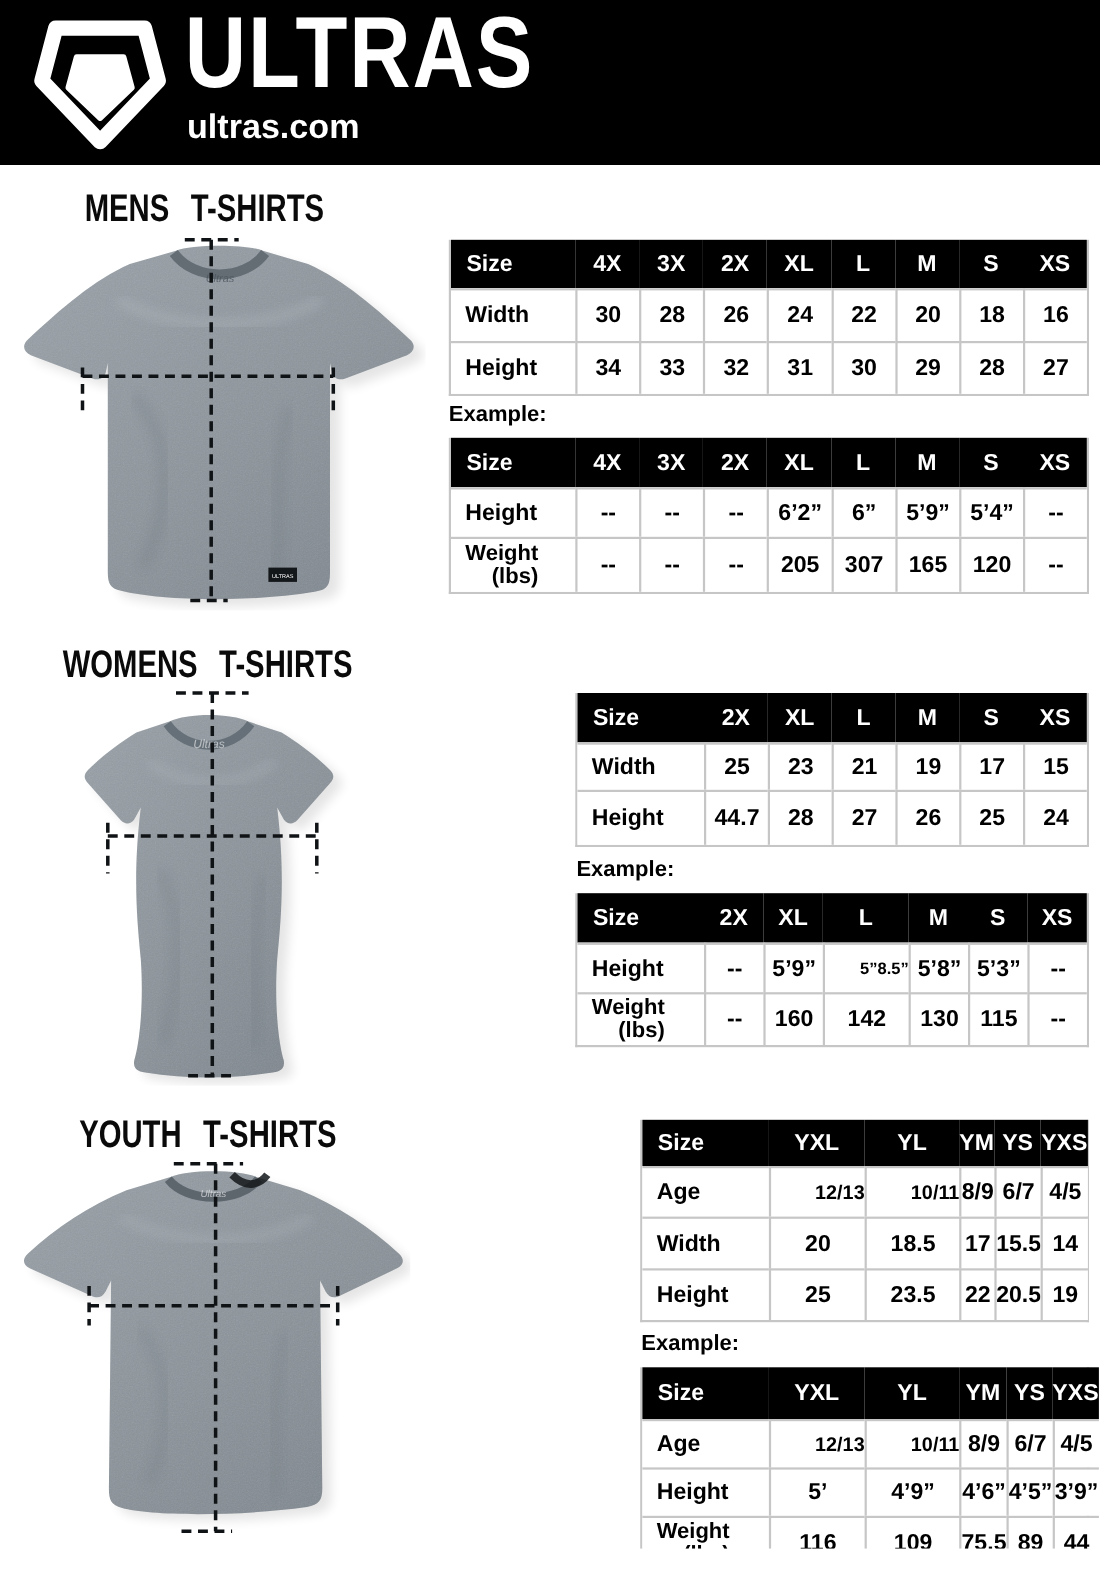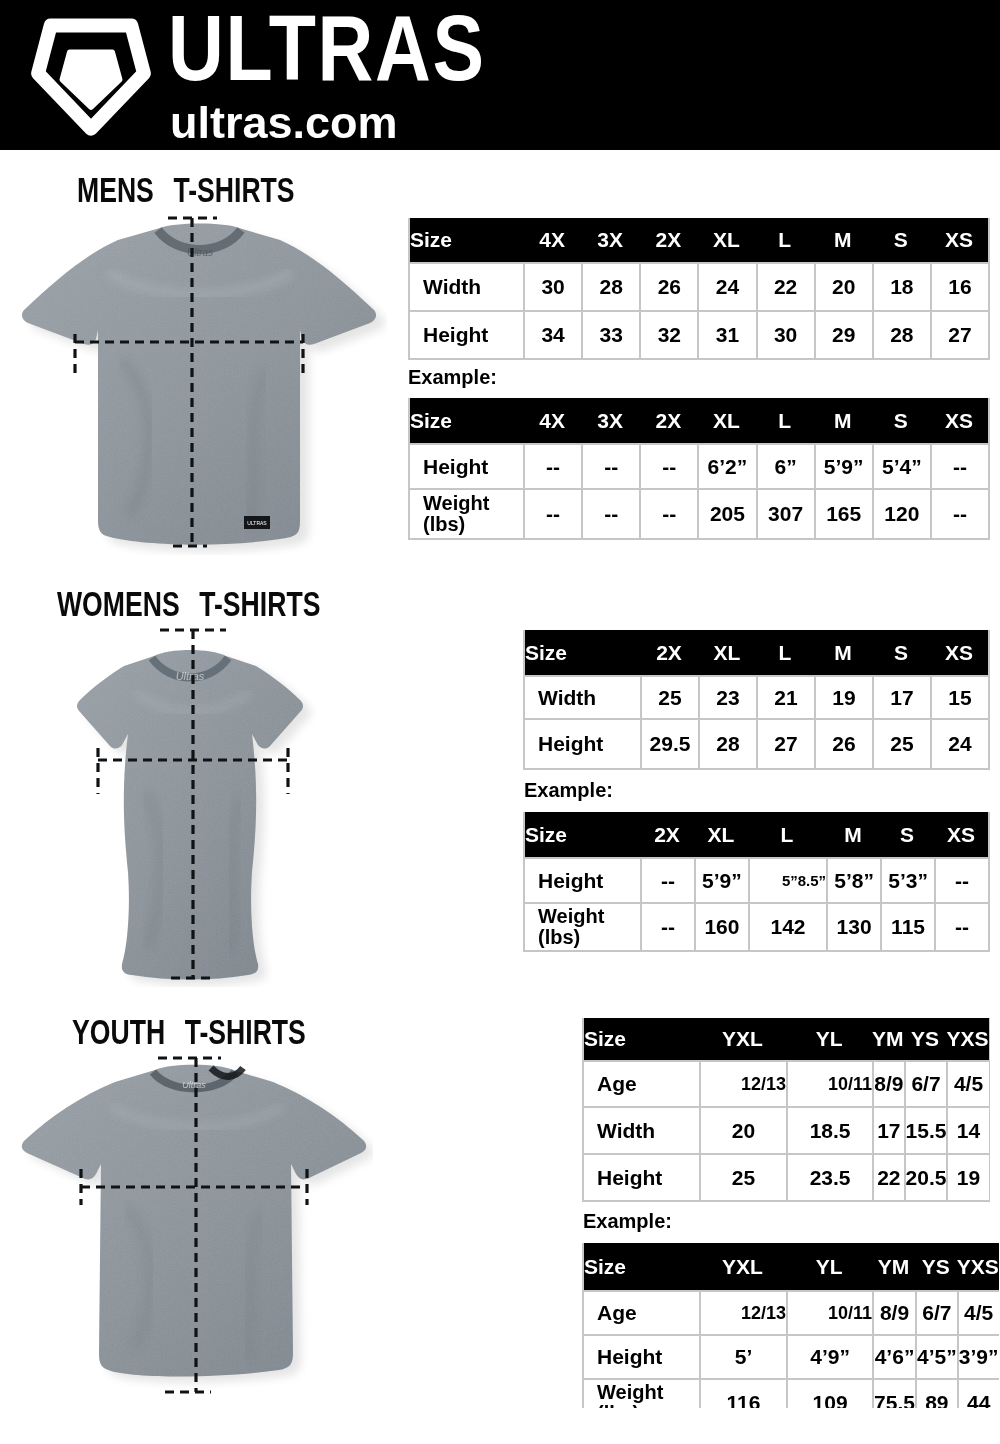--- a/index.html
+++ b/index.html
@@ -1,44 +1,44 @@
 <!DOCTYPE html>
 <html><head>
 <meta charset="utf-8">
 <style>
   html,body{margin:0;padding:0;background:#fff;}
   .page{position:relative;width:1000px;height:1408px;background:#ffffff;overflow:hidden;
-        font-family:"Liberation Sans","DejaVu Sans",sans-serif;}
+        font-family:"Liberation Sans","DejaVu Sans",sans-serif;text-align:right;}
 
   
   .topbar{position:absolute;left:0;top:0;width:1000px;height:150px;background:#000;}
   .logo{position:absolute;left:28px;top:6px;}
   .brand{position:absolute;left:168px;top:-4px;color:#fff;font-weight:bold;font-size:92px;
          line-height:104px;letter-spacing:2px;transform:scaleX(0.84);transform-origin:0 0;white-space:nowrap;}
-  .site{position:absolute;left:170px;top:97px;color:#fff;font-weight:bold;font-size:45px;white-space:nowrap;}
+  .site{position:absolute;left:170px;top:97px;color:#fff;font-weight:bold;font-size:31px;white-space:nowrap;}
 
   
   .sec-title{position:absolute;color:#0a0a0a;font-weight:bold;font-size:35px;line-height:35px;
              word-spacing:16px;letter-spacing:0;transform:scaleX(0.76);transform-origin:0 0;white-space:nowrap;}
   .example{position:absolute;color:#000;font-weight:bold;font-size:20px;}
 
   
   .table{position:absolute;display:grid;background:#fff;border:2px solid #c6c6c6;border-top:none;box-sizing:border-box;}
   .cols8{grid-template-columns:113px repeat(8,1fr);}
   .cols6{grid-template-columns:115px repeat(6,1fr);}
   .cols5{grid-template-columns:115px repeat(5,1fr);}
   .m1{left:408px;top:218px;width:582px;grid-template-rows:44px 48px 48px;}
   .m2{left:408px;top:398px;width:582px;grid-template-rows:45px 45px 50px;}
   .w1{left:523px;top:630px;width:467px;grid-template-rows:45px 43px 50px;}
   .w2{left:523px;top:812px;width:467px;grid-template-rows:45px 45px 48px;}
   .y1{left:582px;top:1018px;width:408px;grid-template-rows:42px 46px 47px 47px;}
   .y2{left:582px;top:1243px;width:408px;grid-template-rows:47px 44px 44px 47px;}
   .th{background:#000;color:#fff;display:flex;align-items:center;justify-content:center;
       font-weight:bold;font-size:21px;}
-  .thl{justify-content:flex-start;}
+  .thl{justify-content:flex-start;padding-left:14px;}
   .td{display:flex;align-items:center;justify-content:center;font-weight:bold;font-size:21px;
       color:#000;background:#fff;border-top:2px solid #c6c6c6;box-sizing:border-box;}
   .td.lbl{justify-content:flex-start;padding-left:13px;}
   .td.val{border-left:2px solid #c6c6c6;}
   .td.two{font-size:20px;line-height:1.05;white-space:pre-line;}
   .td.md{font-size:18px;padding-left:40px;}
   .td.sm{font-size:15px;padding-left:32px;}
 
   .shirt{position:absolute;}
 </style>
@@ -200,21 +200,21 @@
       <div class="th">S</div>
       <div class="th">XS</div>
       <div class="td lbl">Width</div>
       <div class="td val">25</div>
       <div class="td val">23</div>
       <div class="td val">21</div>
       <div class="td val">19</div>
       <div class="td val">17</div>
       <div class="td val">15</div>
       <div class="td lbl">Height</div>
-      <div class="td val">29.5</div>
+      <div class="td val">44.7</div>
       <div class="td val">28</div>
       <div class="td val">27</div>
       <div class="td val">26</div>
       <div class="td val">25</div>
       <div class="td val">24</div>
     </div>
   <div class="example" style="left:524px;top:779px;">Example:</div>
   <div class="table w2 cols6">
       <div class="th thl">Size</div>
       <div class="th">2X</div>

